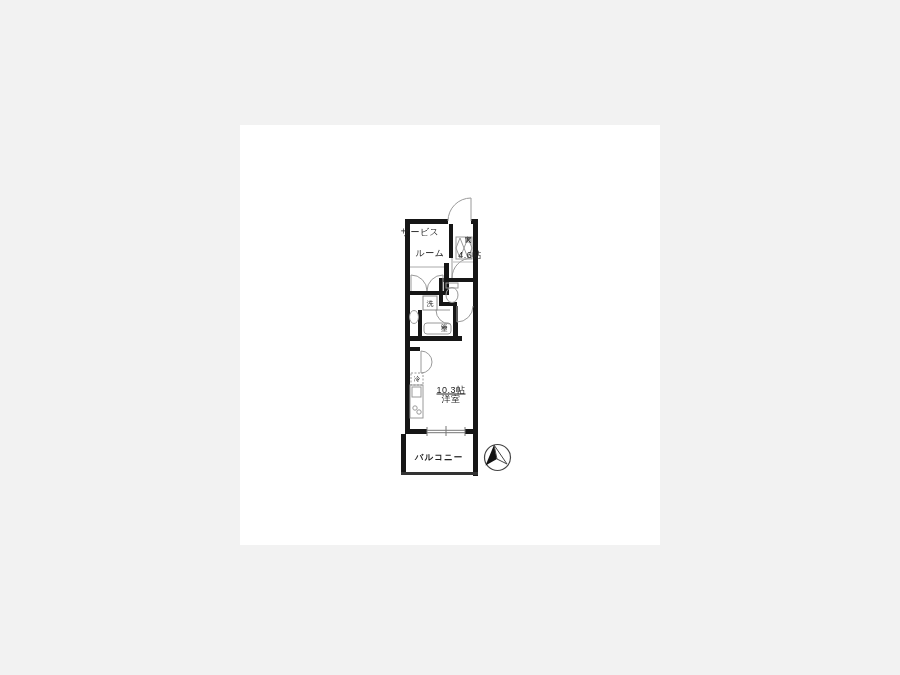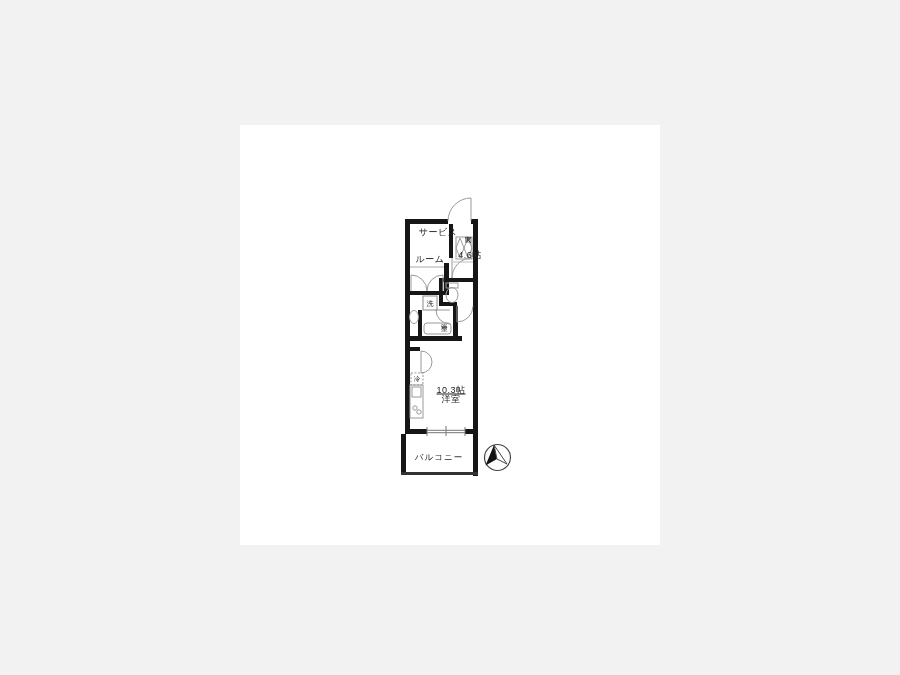--- a/index.html
+++ b/index.html
@@ -18,21 +18,21 @@
     position:absolute;transform:translate(-50%,-50%);
     font-size:9px;line-height:1;color:var(--text,#222222);
     white-space:nowrap;letter-spacing:0.5px;
   }
   .lbl.v{
     writing-mode:vertical-rl;text-orientation:upright;
     font-size:6.5px;letter-spacing:1px;
   }
   .lbl.s7{font-size:7px;letter-spacing:0;}
   .lbl.s65{font-size:6.5px;letter-spacing:0;}
-  .lbl.s85{font-size:8.5px;letter-spacing:1px;}
+  .lbl.s85{font-size:8.5px;letter-spacing:1px;font-weight:bold;}
 </style>
 </head>
 <body>
 
 <div class="card">
 
   <svg class="plan-svg" viewBox="0 0 420 420" xmlns="http://www.w3.org/2000/svg">
 
     <g fill="#161616" shape-rendering="crispEdges">
       <rect x="165" y="94" width="43" height="5"></rect>
@@ -120,22 +120,22 @@
       </g>
     </g>
 
     <g>
       <circle cx="257.5" cy="332.5" r="13" fill="#ffffff" stroke="#444444" stroke-width="1.2"></circle>
       <path d="M 254 320 L 245.5 340.5 L 257 334 Z" fill="#111111"></path>
       <path d="M 254 320 L 267 339 L 257 334 Z" fill="#ffffff" stroke="#444444" stroke-width="1"></path>
     </g>
   </svg>
 
-  <div class="lbl" style="left:198px;top:107px;">サービス</div>
-  <div class="lbl" style="left:190px;top:134px;">ルーム</div>
+  <div class="lbl" style="left:180px;top:107px;">サービス</div>
+  <div class="lbl" style="left:190px;top:128px;">ルーム</div>
   <div class="lbl" style="left:190px;top:130px;margin-left:40px;">4.6帖</div>
 
   <div class="lbl v" style="left:228px;top:106px;">玄関</div>
 
   <div class="lbl s7" style="left:190px;top:178px;">洗</div>
 
   <div class="lbl v" style="left:204px;top:194px;">浴室</div>
 
   <div class="lbl s65" style="left:177px;top:254px;">冷</div>
 

